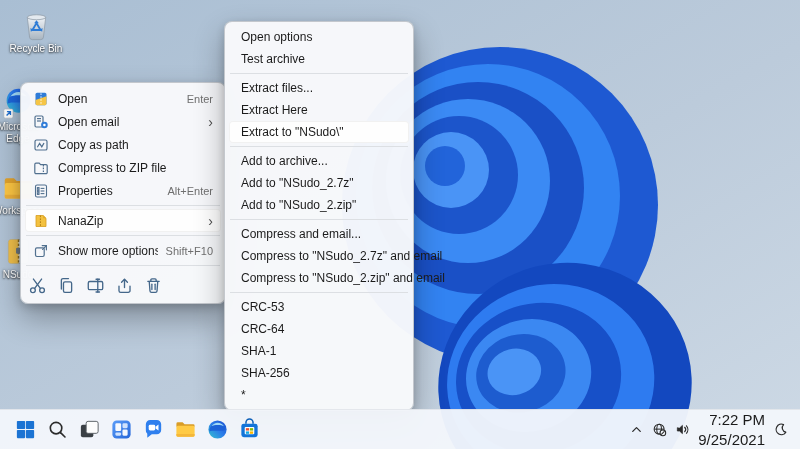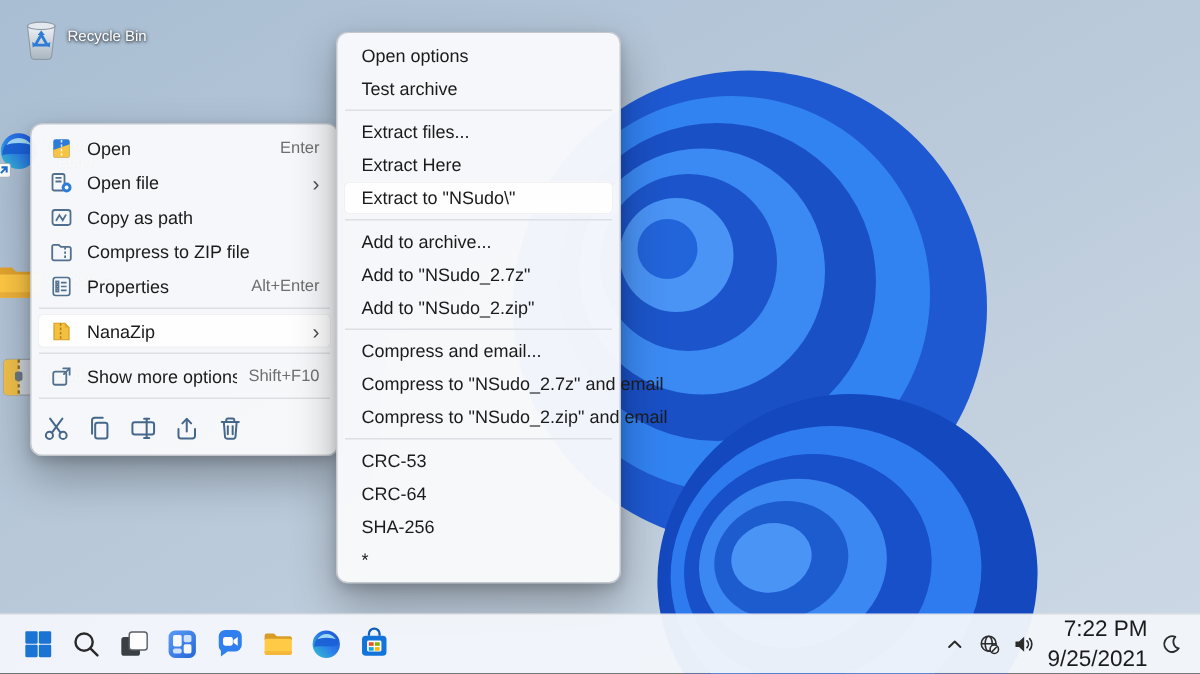--- a/index.html
+++ b/index.html
@@ -3,21 +3,21 @@
 <meta charset="utf-8">
 <style>
   html,body{margin:0;padding:0;background:#222;}
   .screen{position:relative;width:800px;height:449px;overflow:hidden;
     font-family:"Liberation Sans","DejaVu Sans",sans-serif;cursor:default;
     -webkit-font-smoothing:antialiased;}
   .wallpaper{position:absolute;inset:0;z-index:0;display:block;}
 
   
   .desktop-icons{position:absolute;inset:0;z-index:1;}
-  .di{position:absolute;width:44px;display:flex;flex-direction:row;align-items:center;gap:1px;}
+  .di{position:absolute;width:44px;display:flex;flex-direction:column;align-items:center;gap:1px;}
   .di-0{left:11px;top:8px;width:50px;}
   .di-1{left:-4px;top:86px;}
   .di-2{left:-4px;top:170px;}
   .di-3{left:-4px;top:234px;}
   .di-icon{width:34px;height:34px;display:flex;align-items:center;justify-content:center;}
   .di-icon svg{width:33px;height:33px;display:block;}
   .di-label{font-size:10px;color:#fff;text-align:center;line-height:1.2;
     text-shadow:0 1px 2px rgba(0,0,0,.75),0 0 3px rgba(0,0,0,.5);}
   .di-0 .di-label{white-space:nowrap;}
 
@@ -178,21 +178,21 @@
         <div class="menu-item">
           <span class="mi-icon">
             <svg viewBox="0 0 16 16" fill="none" stroke="#51708f" stroke-width="1.2">
               <rect x="2" y="2" width="8" height="11" rx="1.2"></rect>
               <line x1="4" y1="4.6" x2="8" y2="4.6"></line>
               <line x1="4" y1="7" x2="8" y2="7"></line>
               <circle cx="11.4" cy="11" r="3.3" fill="#2f7cd8" stroke="none"></circle>
               <circle cx="11.4" cy="11" r="1.3" fill="#ffffff" stroke="none"></circle>
             </svg>
           </span>
-          <span class="mi-label">Open file</span>
+          <span class="mi-label">Open email</span>
           <span class="mi-chevron">›</span>
         </div>
         <div class="menu-item">
           <span class="mi-icon">
             <svg viewBox="0 0 16 16" fill="none" stroke="#51708f" stroke-width="1.2" stroke-linecap="round">
               <rect x="2" y="3" width="12" height="10" rx="1.6"></rect>
               <path d="M4.6 9.8 l2-3.4 2.2 3.4 2-3.4"></path>
             </svg>
           </span>
           <span class="mi-label">Copy as path</span>
@@ -310,20 +310,21 @@
       <div class="sm-item">Add to archive...</div>
       <div class="sm-item">Add to "NSudo_2.7z"</div>
       <div class="sm-item">Add to "NSudo_2.zip"</div>
       <div class="menu-sep"></div>
       <div class="sm-item">Compress and email...</div>
       <div class="sm-item">Compress to "NSudo_2.7z" and email</div>
       <div class="sm-item">Compress to "NSudo_2.zip" and email</div>
       <div class="menu-sep"></div>
       <div class="sm-item">CRC-53</div>
       <div class="sm-item">CRC-64</div>
+      <div class="sm-item">SHA-1</div>
       <div class="sm-item">SHA-256</div>
       <div class="sm-item">*</div>
     </div>
 
   <div class="taskbar">
     <div class="task-buttons" id="taskbar-buttons">
         <button class="tb-btn">
           <span>
             <svg viewBox="0 0 24 24">
               <g fill="#1b73d3">

